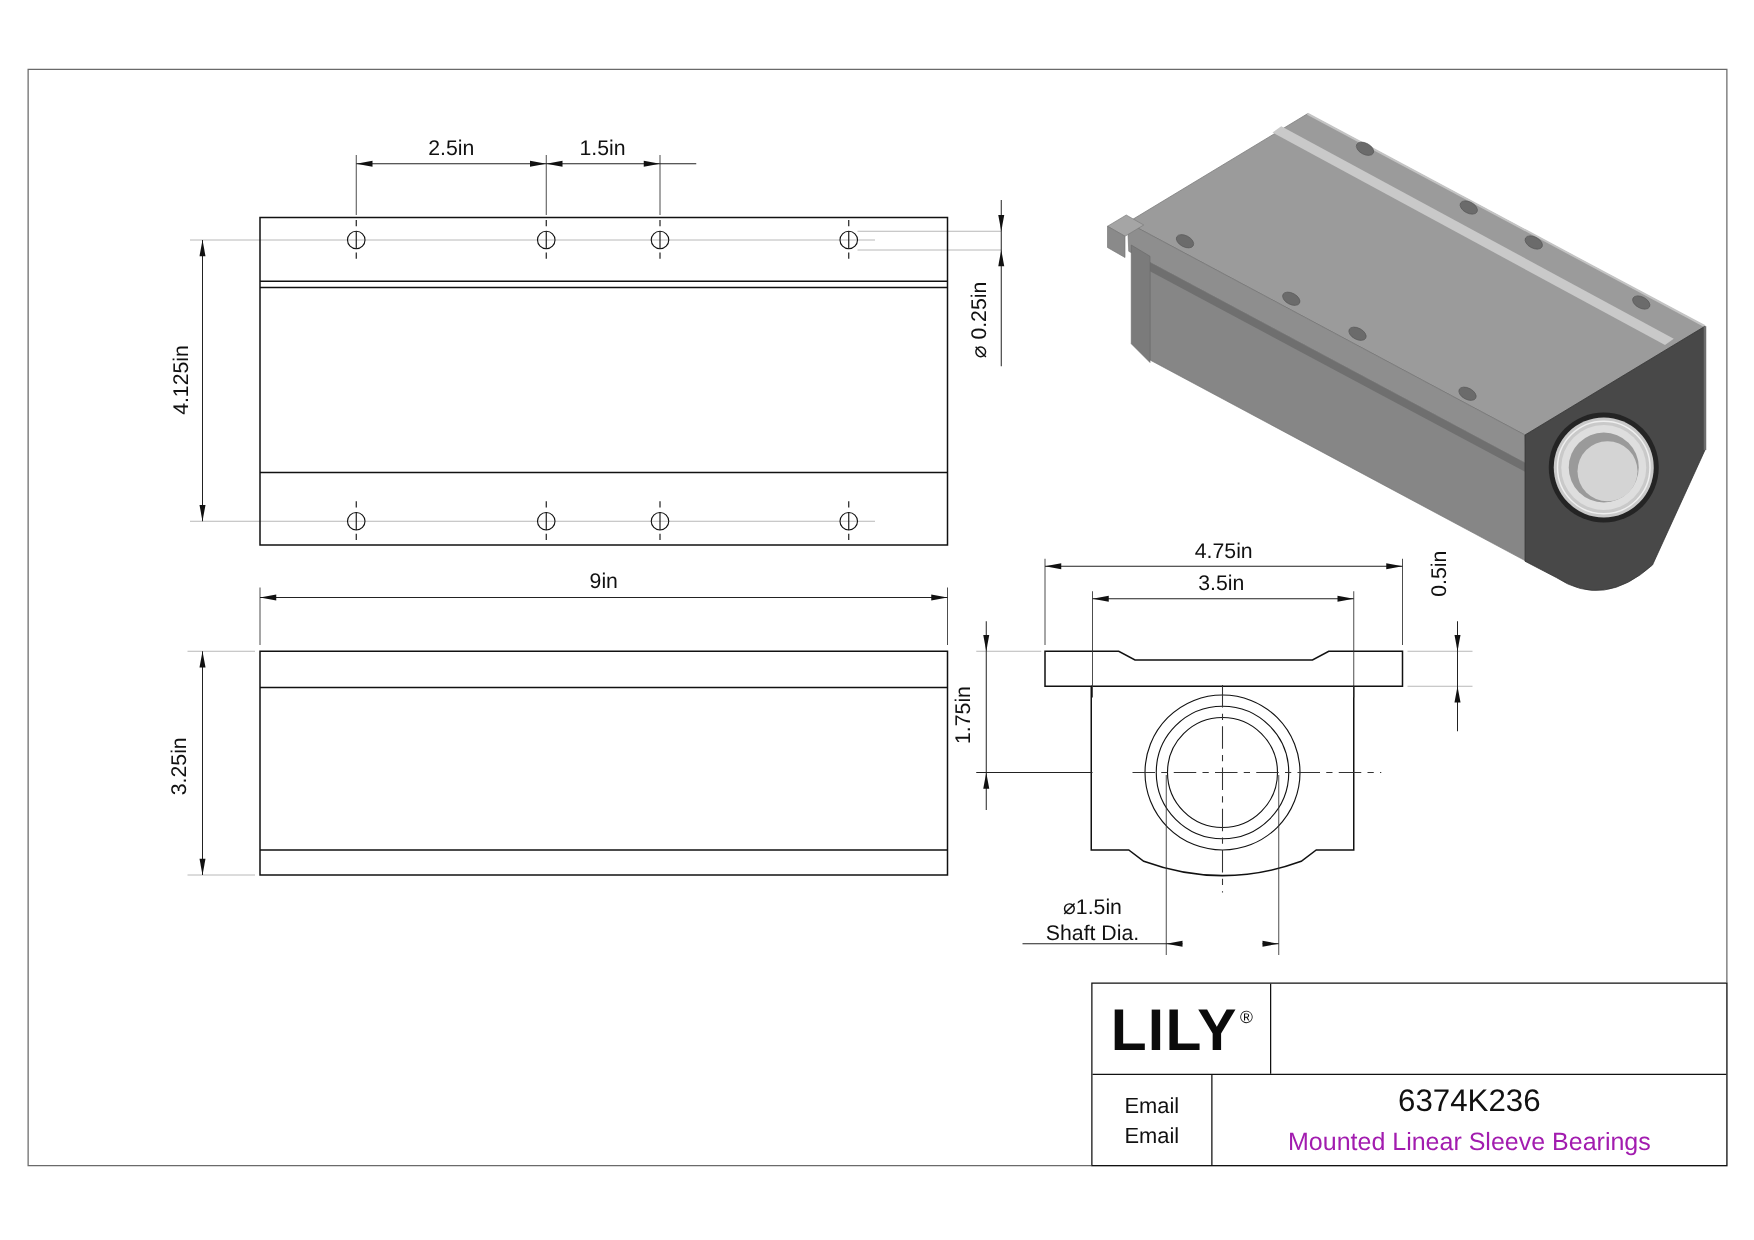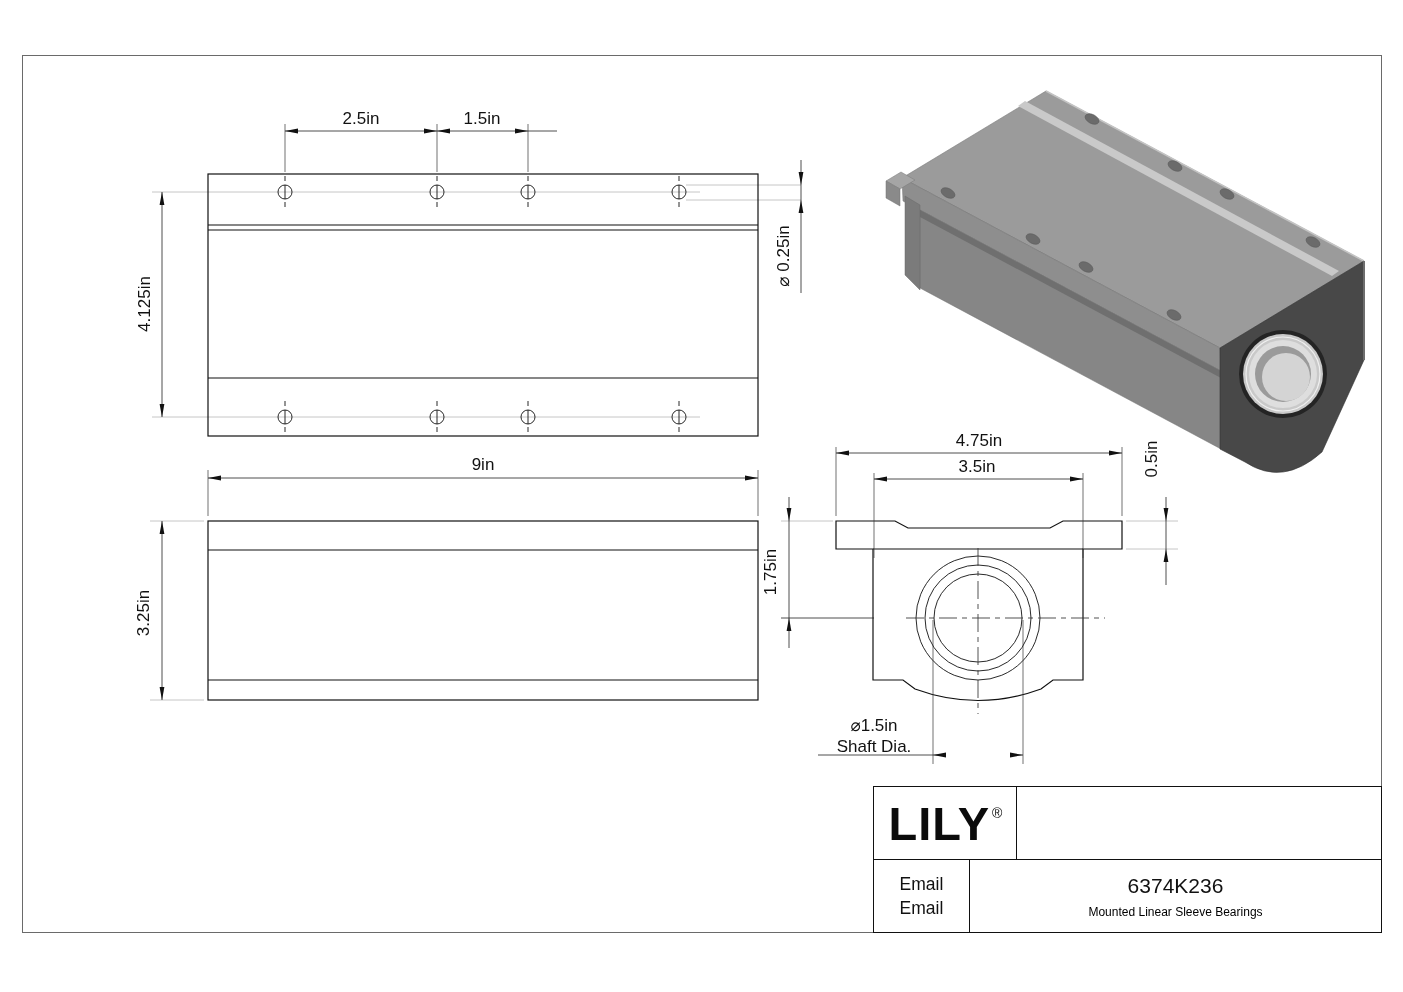--- a/index.html
+++ b/index.html
@@ -27,22 +27,22 @@
       display:flex;align-items:center;justify-content:center;}
   .tb-company{flex:1;display:flex;flex-direction:column;align-items:center;justify-content:center;gap:3px;}
   .tb-partlabel{width:96px;border-right:1.4px solid #111;box-sizing:border-box;
       display:flex;flex-direction:column;align-items:center;justify-content:center;
       font-size:17.5px;line-height:24px;color:#111;}
   .tb-partnum{flex:1;display:flex;flex-direction:column;align-items:center;justify-content:center;gap:7px;}
   .logo{font-size:47px;font-weight:bold;color:#0b0b0b;letter-spacing:1px;line-height:1;position:relative;}
   .logo .reg{font-size:14px;font-weight:normal;position:relative;top:-22px;left:2px;}
   .co-name{font-size:17px;color:#111;}
   .co-email{font-size:15.5px;color:#111;}
-  .pn-value{font-size:21px;color:#111;}
-  .pn-desc{font-size:12px;color:#000000;}
+  .pn-value{font-size:25px;color:#111;}
+  .pn-desc{font-size:20px;color:#a21caf;}
 </style>
 </head>
 <body>
 
 <div class="page">
   <div class="frame"></div>
 
   <svg width="1403" height="992" viewBox="0 0 1403 992">
     <defs>
       <g id="hole">

